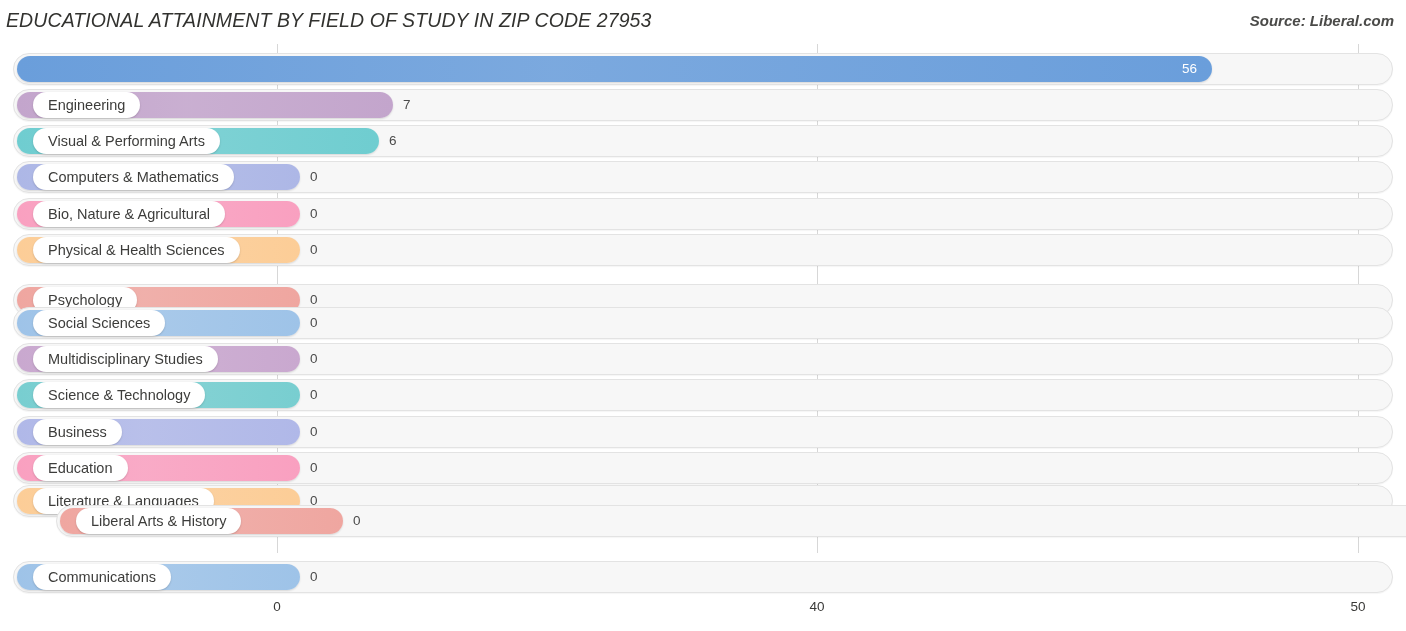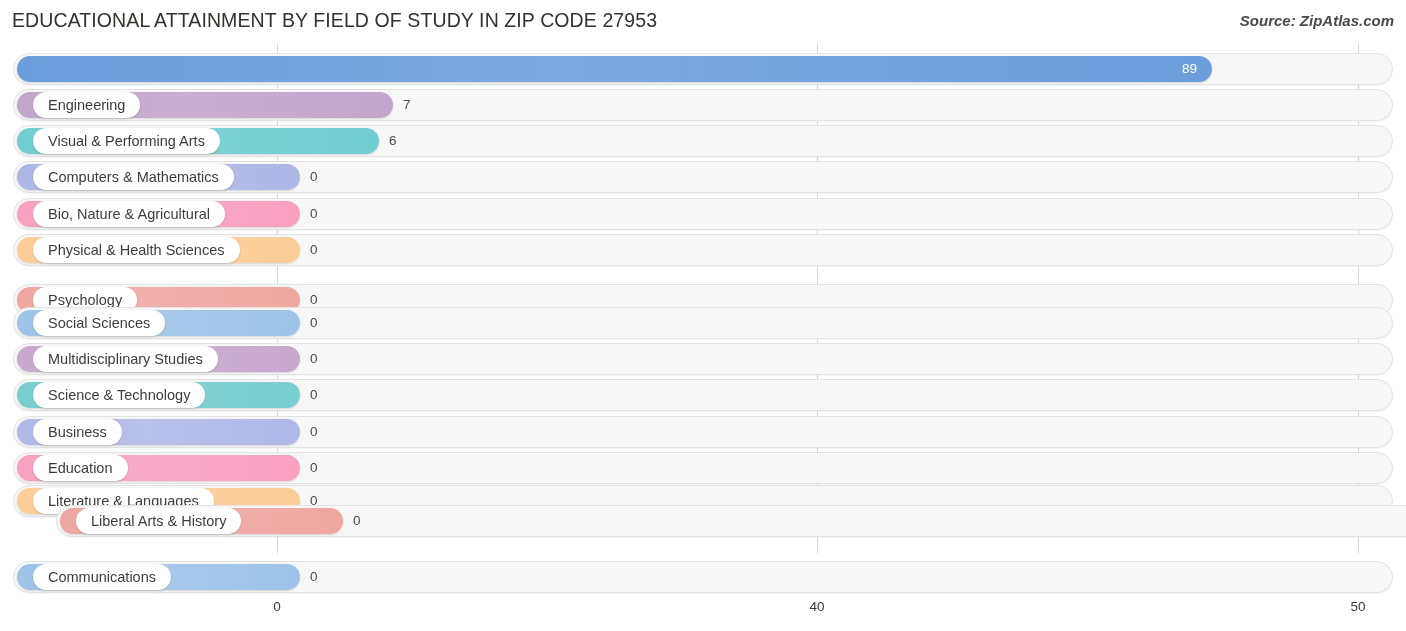--- a/index.html
+++ b/index.html
@@ -17,27 +17,28 @@
 
   
   #header {
     position: absolute;
     left: 0; top: 0;
     width: 1406px;
     height: 44px;
   }
   #chart-title {
     position: absolute;
-    left: 12px;
+    left: 6px;
     top: 9px;
     font-size: 19.5px;
     letter-spacing: 0.1px;
     color: #32322f;
     font-weight: 400;
     white-space: nowrap;
+    font-style: italic;
   }
   #source-credit {
     position: absolute;
     right: 12px;
     top: 12px;
     font-size: 15px;
     font-style: italic;
     font-weight: bold;
     color: #4a4a48;
     white-space: nowrap;
@@ -129,34 +130,34 @@
     color: #3a3a38;
     transform: translateX(-50%);
     white-space: nowrap;
   }
 </style>
 </head>
 <body>
 
 <div id="header">
   <div id="chart-title">EDUCATIONAL ATTAINMENT BY FIELD OF STUDY IN ZIP CODE 27953</div>
-  <div id="source-credit">Source: ZipAtlas.com</div>
+  <div id="source-credit">Source: Liberal.com</div>
 </div>
 
 <div id="plot">
   <div id="gridlines">
       <div class="gridline" style="left: 277px;"></div>
       <div class="gridline" style="left: 817px;"></div>
       <div class="gridline" style="left: 1358px;"></div>
     </div>
   <div id="rows">
       <div class="row" style="top: 8.5px;">
         <div class="track"></div>
         <div class="bar" style="width: 1195px; background: linear-gradient(to right, rgb(106, 158, 219) 0%, rgba(106, 158, 219, 0.88) 45%, rgb(106, 158, 219) 100%);"></div>
-        <div class="bar-value inside" style="left: 1182px;">89</div>
+        <div class="bar-value inside" style="left: 1182px;">56</div>
       </div>
       <div class="row" style="top: 44.8px;">
         <div class="track"></div>
         <div class="bar" style="width: 376px; background: linear-gradient(to right, rgb(195, 165, 204) 0%, rgba(195, 165, 204, 0.88) 45%, rgb(195, 165, 204) 100%);"></div>
         <div class="pill">Engineering</div>
         <div class="bar-value" style="left: 403px;">7</div>
       </div>
       <div class="row" style="top: 81.1px;">
         <div class="track"></div>
         <div class="bar" style="width: 362px; background: linear-gradient(to right, rgb(111, 205, 208) 0%, rgba(111, 205, 208, 0.88) 45%, rgb(111, 205, 208) 100%);"></div>

